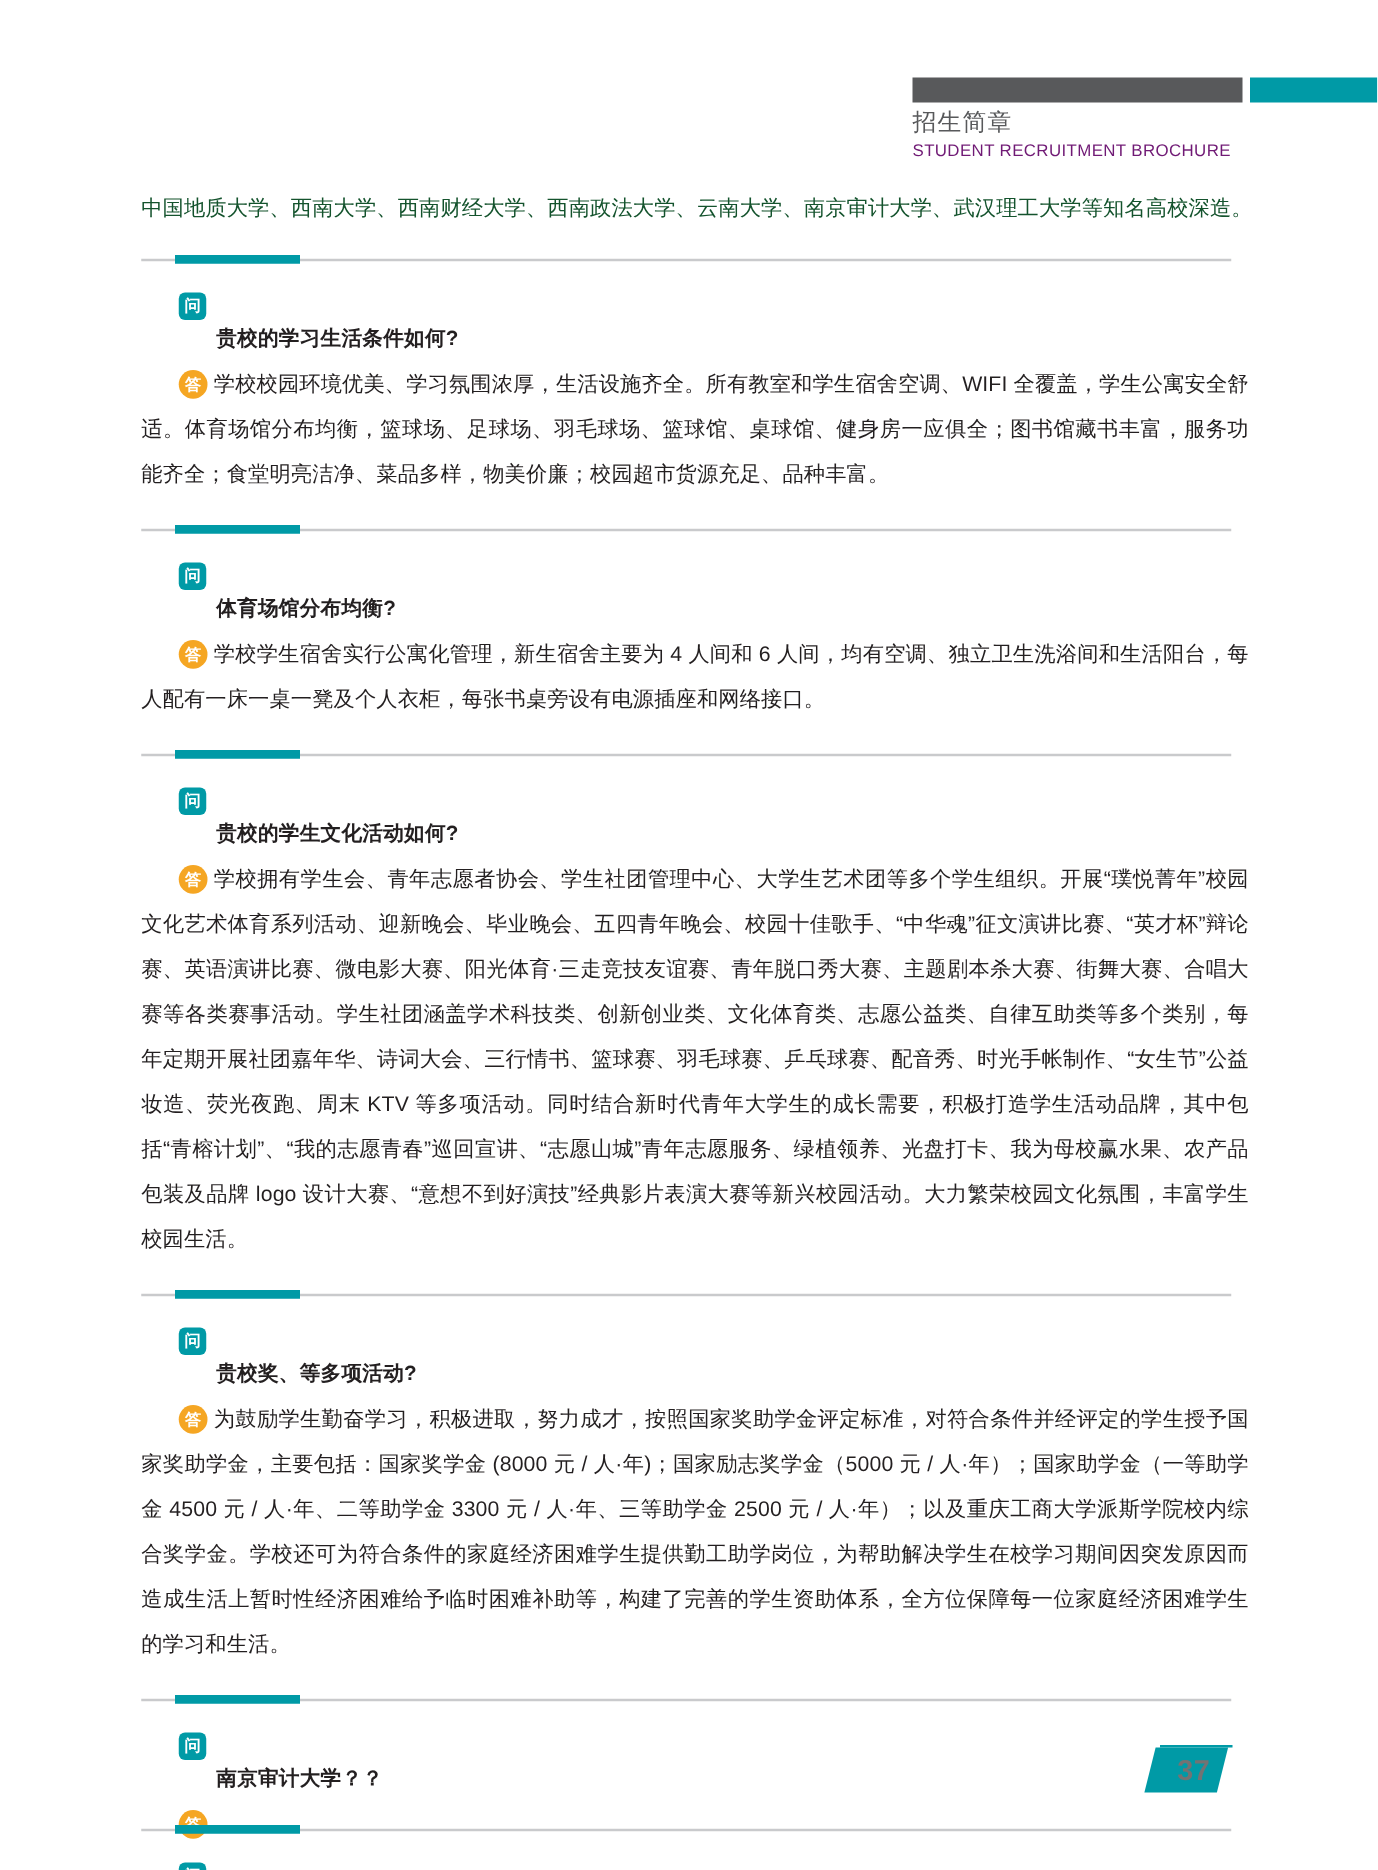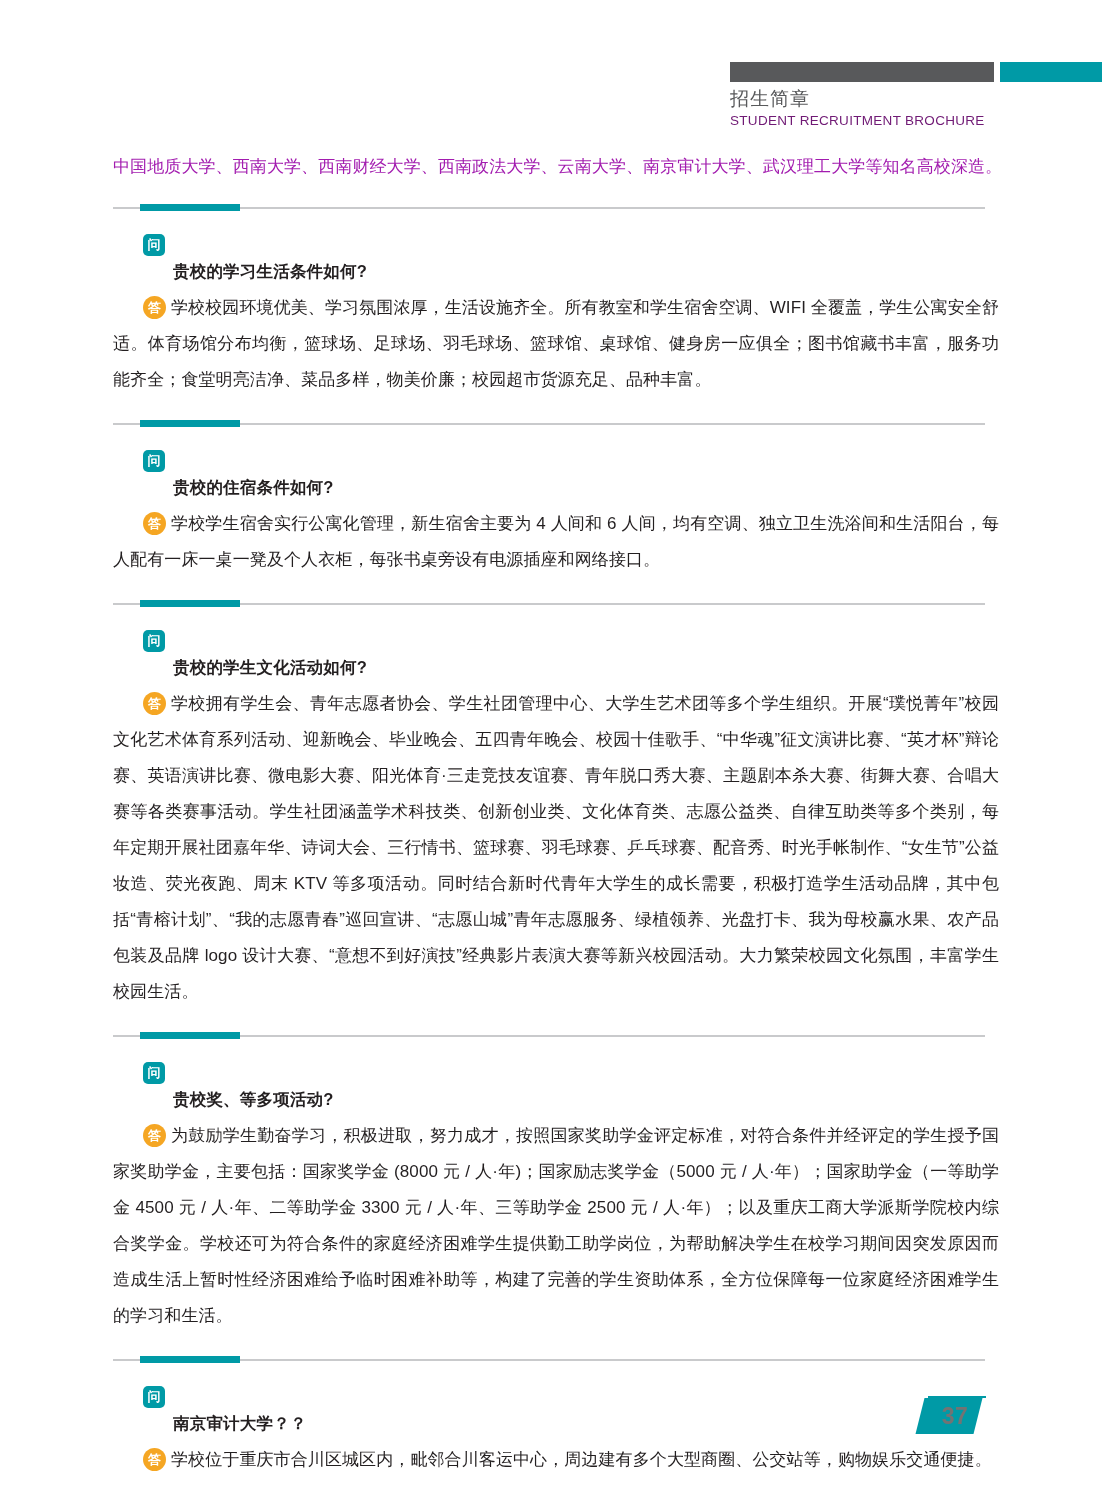--- a/index.html
+++ b/index.html
@@ -65,21 +65,21 @@
   
   .content {
     position:absolute;
     left:113px; top:152px;
     width:886px;
   }
 
   .lead-line {
     font-size:17px;
     line-height:30px;
-    color:#a21caf;
+    color:#14532d;
     letter-spacing:0.1px;
     white-space:nowrap;
   }
 
   
   .divider {
     position:relative;
     height:20px;
     margin:16px 0 12px 0;
   }
@@ -221,21 +221,21 @@
       </div>
     </div>
 
     <div class="divider">
       <div class="line"></div>
       <div class="accent"></div>
     </div>
     <div class="qa">
       <div class="q-row">
         <div class="badge-q">问</div>
-        <div class="q-text">贵校的住宿条件如何?</div>
+        <div class="q-text">体育场馆分布均衡?</div>
       </div>
       <div class="a-row">
         <span class="badge-a">答</span>
         <span>学校学生宿舍实行公寓化管理，新生宿舍主要为 4 人间和 6 人间，均有空调、独立卫生洗浴间和生活阳台，每人配有一床一桌一凳及个人衣柜，每张书桌旁设有电源插座和网络接口。</span>
       </div>
     </div>
 
     <div class="divider">
       <div class="line"></div>
       <div class="accent"></div>
@@ -270,21 +270,20 @@
       <div class="line"></div>
       <div class="accent"></div>
     </div>
     <div class="qa">
       <div class="q-row">
         <div class="badge-q">问</div>
         <div class="q-text">南京审计大学？？</div>
       </div>
       <div class="a-row">
         <span class="badge-a">答</span>
-        <span>学校位于重庆市合川区城区内，毗邻合川客运中心，周边建有多个大型商圈、公交站等，购物娱乐交通便捷。</span>
       </div>
     </div>
 
     <div class="divider">
       <div class="line"></div>
       <div class="accent"></div>
     </div>
     <div class="qa">
       <div class="q-row">
         <div class="badge-q">问</div>

